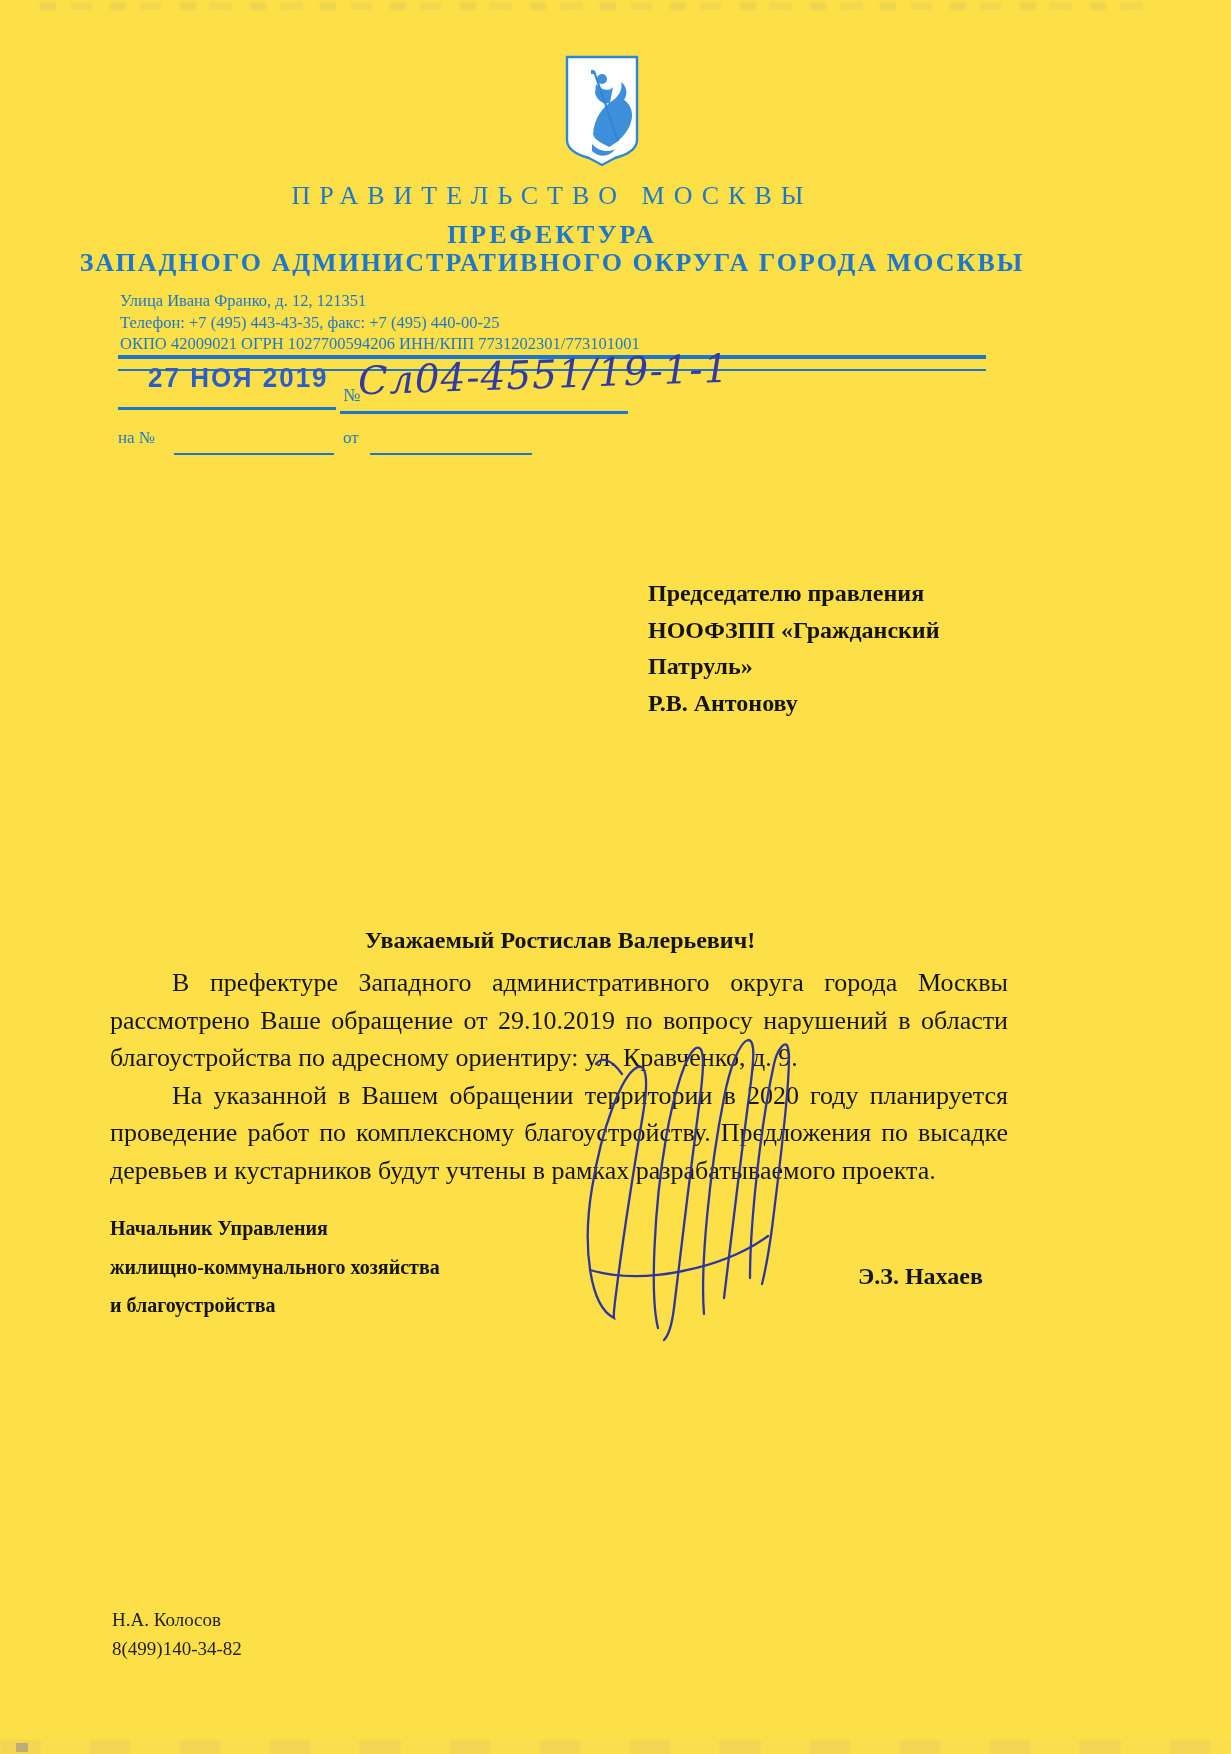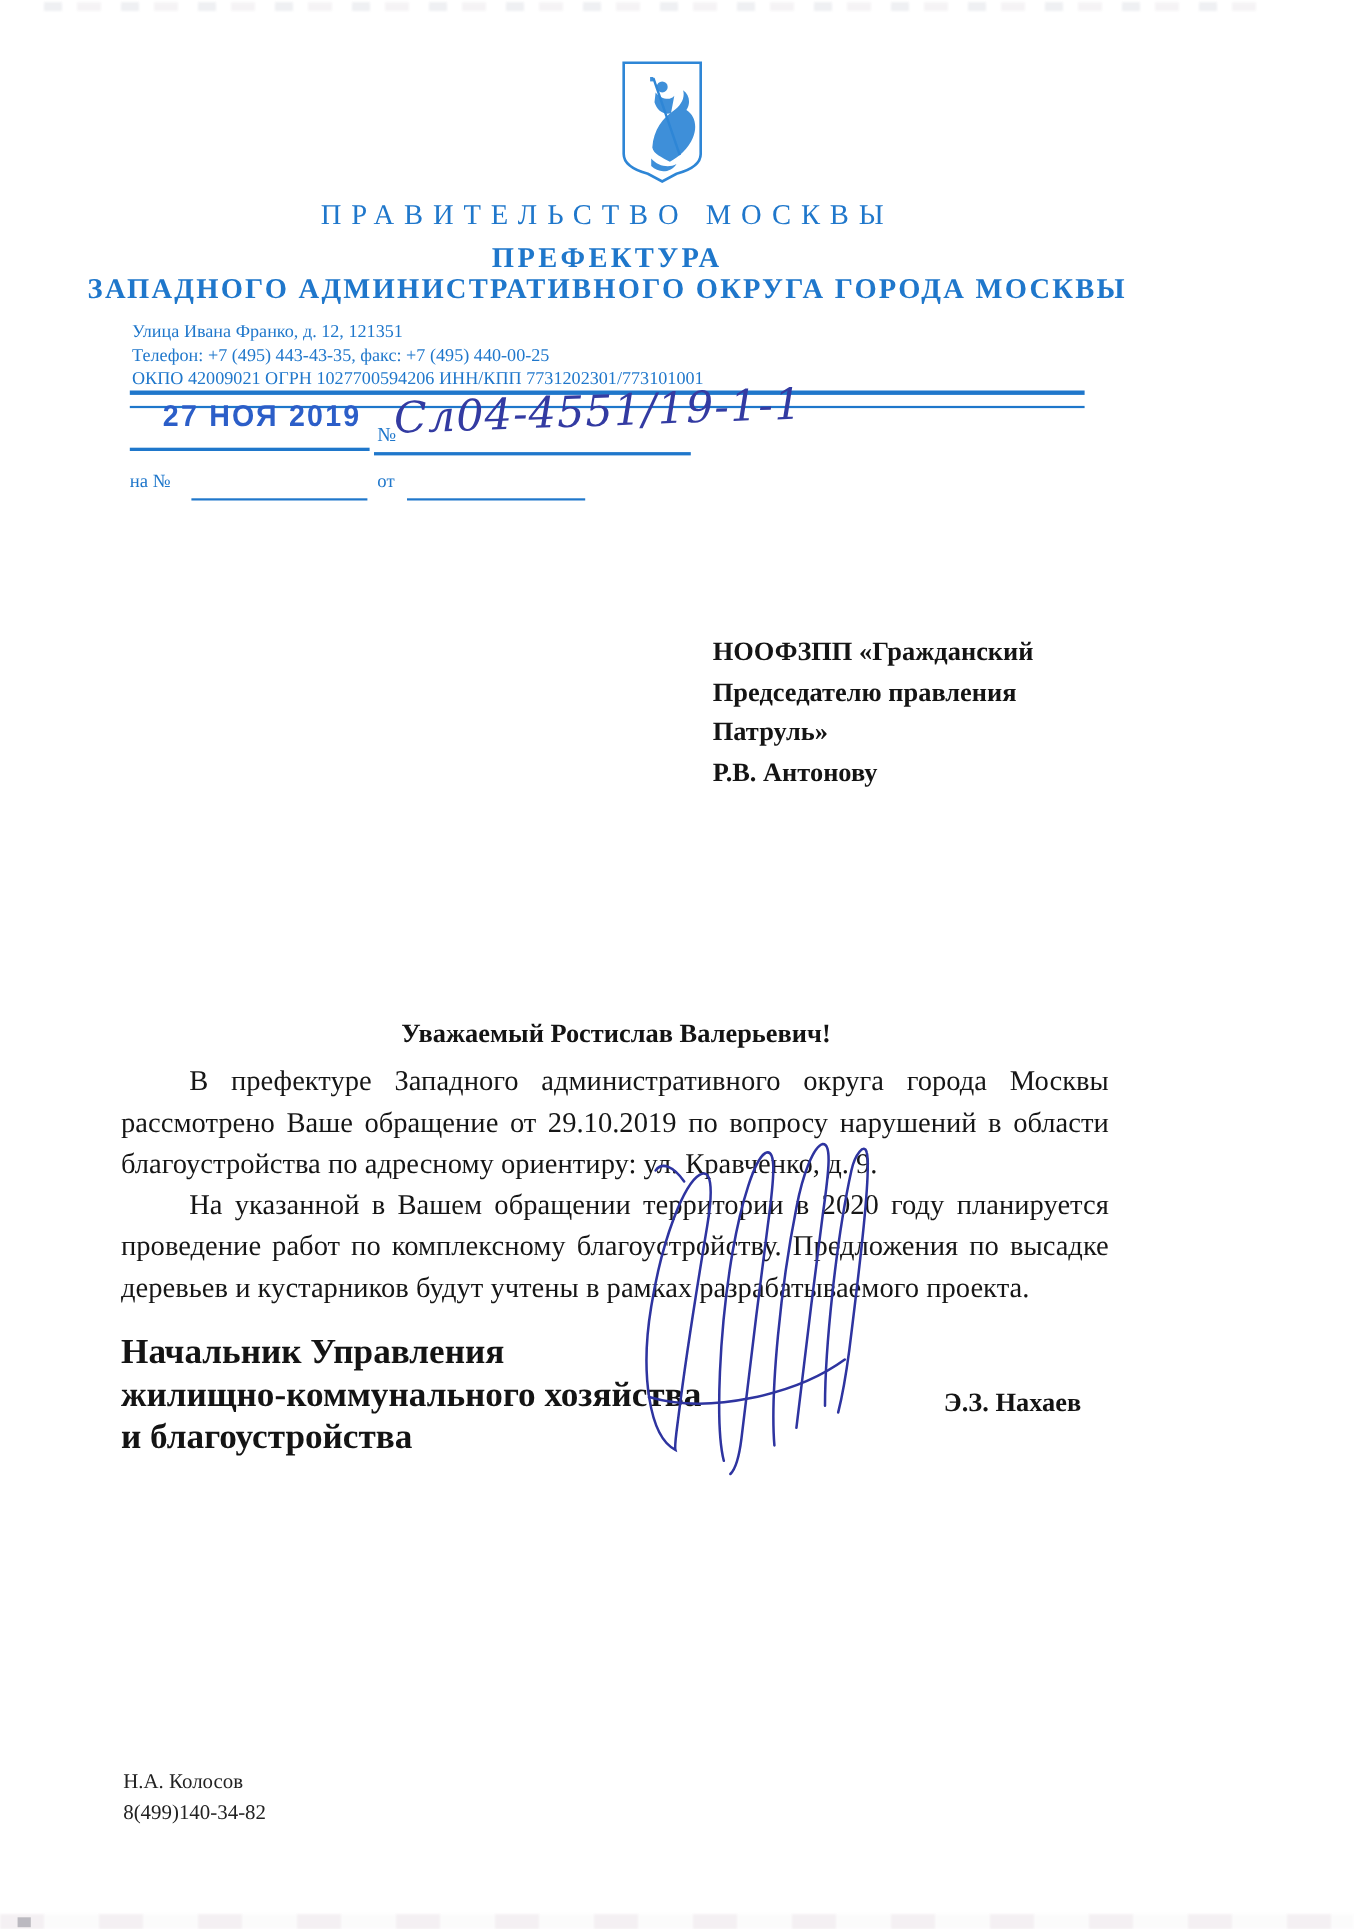--- a/index.html
+++ b/index.html
@@ -1,20 +1,20 @@
 <!DOCTYPE html>
 <html><head>
 <meta charset="utf-8">
 <style>
   html,body { margin:0; padding:0; background:#d9d9d9; }
   .page {
     position:relative;
     width:1231px; height:1754px;
     margin:0 auto;
-    background:#ffffff;
+    background:#fde047;
     font-family:"Liberation Serif", serif;
     overflow:hidden;
   }
   
   .noise-top {
     position:absolute; top:2px; left:40px; width:1120px; height:8px;
     background:repeating-linear-gradient(90deg,
       rgba(120,130,150,.22) 0 16px, transparent 16px 30px,
       rgba(140,120,140,.15) 30px 52px, transparent 52px 70px);
     filter:blur(1px); opacity:.55;
@@ -74,21 +74,21 @@
     text-align:center; font-weight:bold; font-size:24px; color:#141414;margin-top:34px;
   }
   .body-text {
     position:absolute; left:110px; top:964px; width:898px;
     font-size:26px; line-height:37.6px; text-align:justify; color:#161616;
   }
   .body-text p { margin:0; text-indent:62px; }
   
   .signer-title {
     position:absolute; left:110px; top:1209px; width:560px;
-    font-weight:bold; font-size:32px; line-height:38.5px; color:#141414;
+    font-weight:bold; font-size:20px; line-height:38.5px; color:#141414;
   }
   .signer-name {
     position:absolute; left:858px; top:1263px;
     font-weight:bold; font-size:24px; color:#141414; white-space:nowrap;
   }
   .autograph { position:absolute; left:552px; top:1016px; width:248px; height:330px; }
   
   .executor { position:absolute; left:112px; top:1605px; font-size:19px; color:#222; line-height:29px; }
 </style>
 </head>
@@ -127,22 +127,22 @@
   <div class="num-label blue">№</div>
   <div class="num-value">Сл04-4551/19-1-1</div>
   <div class="u-line u-number"></div>
 
   <div class="na-label blue">на №</div>
   <div class="u-line u-na"></div>
   <div class="ot-label blue">от</div>
   <div class="u-line u-ot"></div>
 
   <div class="recipient">
+    <div>Председателю правления</div>
     <div>НООФЗПП «Гражданский</div>
-    <div>Председателю правления</div>
     <div>Патруль»</div>
     <div>Р.В. Антонову</div>
   </div>
 
   <div class="salutation">Уважаемый Ростислав Валерьевич!</div>
   <div class="body-text">
     <p>В префектуре Западного административного округа города Москвы рассмотрено Ваше обращение от 29.10.2019 по вопросу нарушений в области благоустройства по адресному ориентиру: ул. Кравченко, д. 9.</p>
     <p>На указанной в Вашем обращении территории в 2020 году планируется проведение работ по комплексному благоустройству. Предложения по высадке деревьев и кустарников будут учтены в рамках разрабатываемого проекта.</p>
   </div>
 

